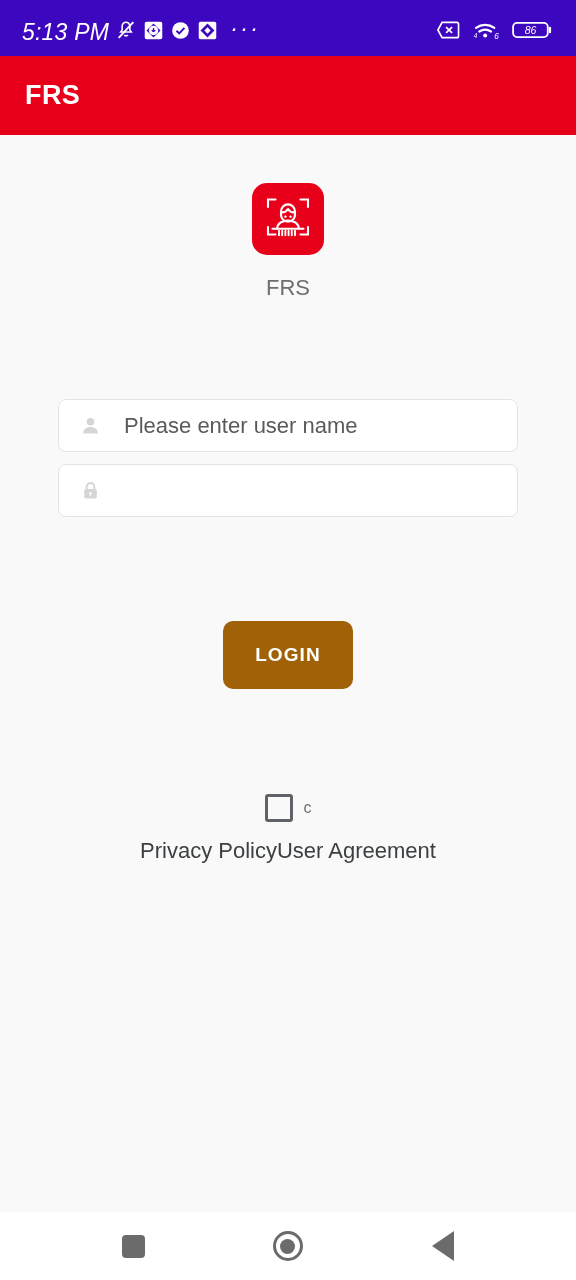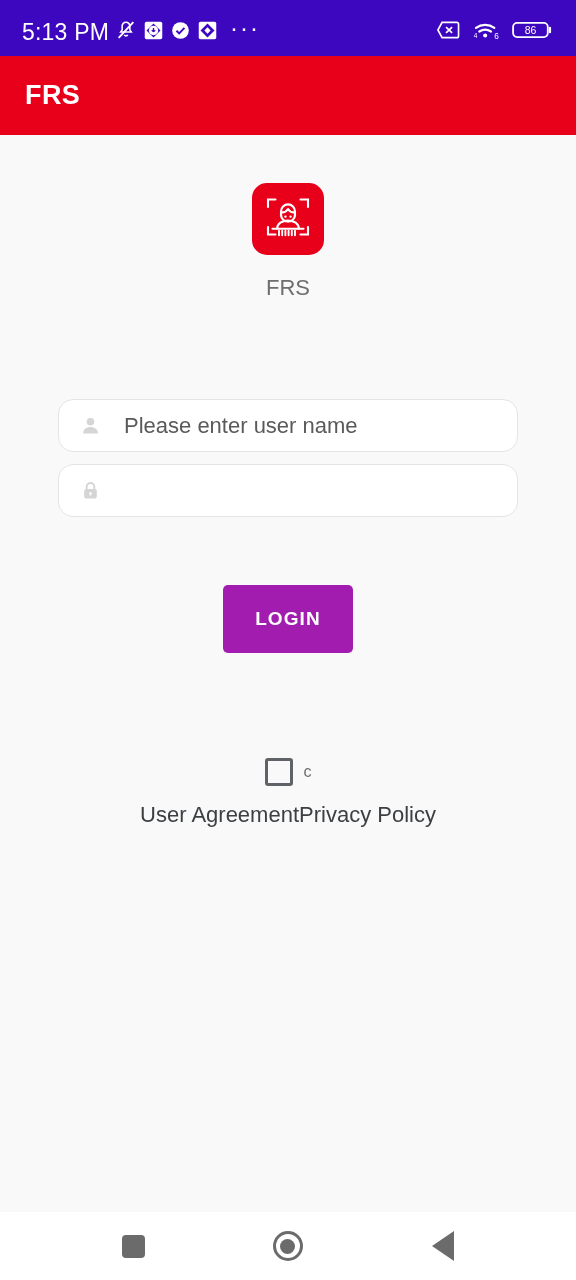--- a/index.html
+++ b/index.html
@@ -16,20 +16,21 @@
     background:#ffffff;
   }
 
   
   #status-bar {
     height:56px; flex:0 0 56px;
     background:#3d07bf;
     display:flex; align-items:center;
     padding:8px 22px 0 22px;
     color:#ffffff;
+    font-style:italic;
   }
   #status-left { display:flex; align-items:center; gap:6px; }
   #status-time {
     font-size:23px; letter-spacing:.2px; color:#ffffff;
     white-space:nowrap;
   }
   #status-right { margin-left:auto; display:flex; align-items:center; gap:11px; }
   .sb-ico { display:block; }
   #status-dots {
     font-size:24px; line-height:10px; letter-spacing:2px;
@@ -69,39 +70,39 @@
 
   #form-block {
     margin-top:98px;
     width:460px;
     display:flex; flex-direction:column; gap:12px;
   }
   .field {
     height:53px;
     background:#ffffff;
     border:1px solid #e4e4e4;
-    border-radius:15px;
+    border-radius:8px;
     display:flex; align-items:center;
     padding:0 20px;
   }
   .field-icon { flex:0 0 22px; display:flex; align-items:center; justify-content:center; }
   .field-input {
     flex:1 1 auto;
     border:none; outline:none; background:transparent;
     margin-left:23px;
     font-family:"Liberation Sans", sans-serif;
     font-size:22px; color:#333333;
   }
   .field-input::placeholder { color:#5a5a5a; opacity:1; }
 
   #login-button {
-    margin-top:68px;
+    margin-top:104px;
     width:130px; height:68px;
-    background:#a21caf;
-    border:none; border-radius:5px;
+    background:#a16207;
+    border:none; border-radius:10px;
     color:#ffffff;
     font-family:"Liberation Sans", sans-serif;
     font-size:19px; font-weight:bold; letter-spacing:1.1px;
     cursor:pointer;
   }
 
   #agree-row {
     margin-top:105px;
     display:flex; align-items:center; justify-content:center; gap:11px;
   }
@@ -276,22 +277,22 @@
     </div>
 
     <button id="login-button">LOGIN</button>
 
     <div id="agree-row">
       <div id="agree-checkbox"></div>
       <span id="agree-checkbox-label">c</span>
     </div>
 
     <div id="links-row">
+      <span class="policy-link">Privacy Policy</span>
       <span class="policy-link">User Agreement</span>
-      <span class="policy-link">Privacy Policy</span>
     </div>
 
   </div>
 
   <div id="nav-bar">
     <div class="nav-btn">
       <div id="nav-recents-shape"></div>
     </div>
     <div class="nav-btn">
       <div id="nav-home-shape">

